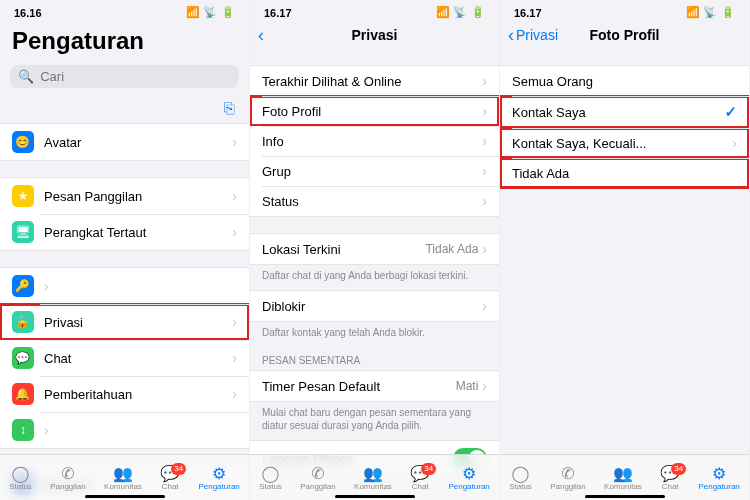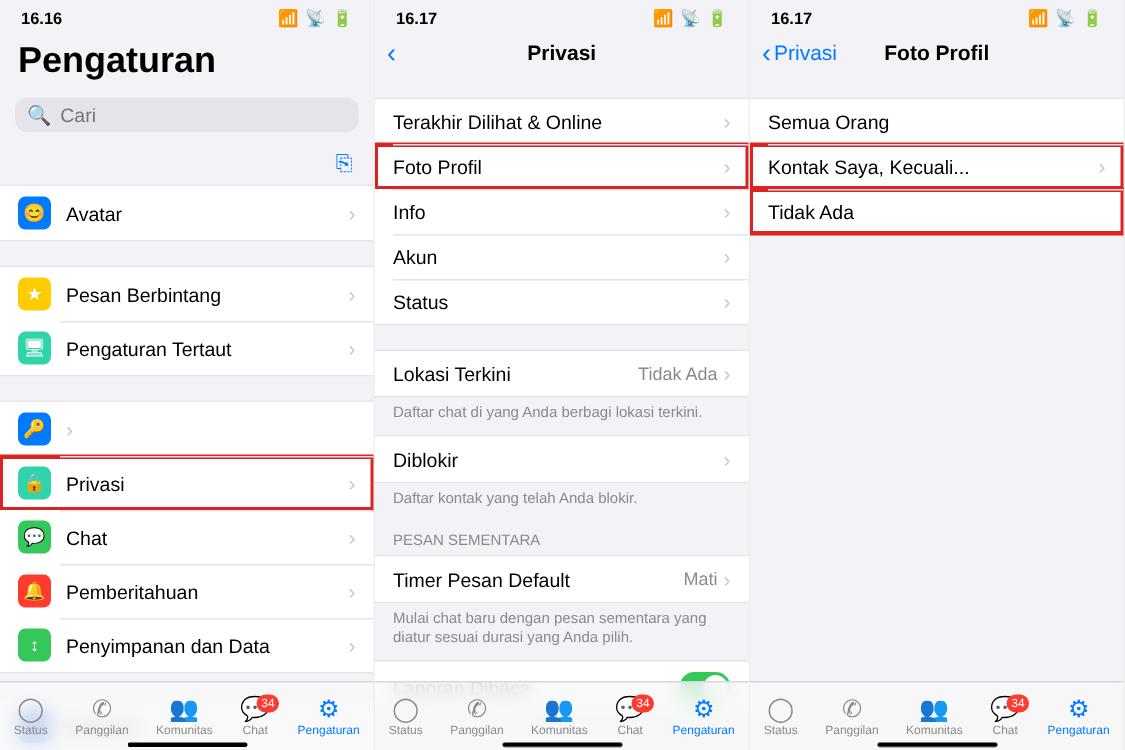--- a/index.html
+++ b/index.html
@@ -74,26 +74,26 @@
       <div class="cell">
         <span class="icon-box bg-blue">😊</span>
         <span class="cell-label">Avatar</span>
         <span class="chev-r">›</span>
       </div>
     </div>
     <div class="group-gap"></div>
     <div class="list">
       <div class="cell">
         <span class="icon-box bg-yellow">★</span>
-        <span class="cell-label">Pesan Berbintang</span>
+        <span class="cell-label">Pesan Panggilan</span>
         <span class="chev-r">›</span>
       </div>
       <div class="cell">
         <span class="icon-box bg-teal">🖥</span>
-        <span class="cell-label">Pengaturan Tertaut</span>
+        <span class="cell-label">Perangkat Tertaut</span>
         <span class="chev-r">›</span>
       </div>
     </div>
     <div class="group-gap"></div>
     <div class="list">
       <div class="cell">
         <span class="icon-box bg-blue">🔑</span>
         <span class="chev-r">›</span>
       </div>
       <div class="cell red-box">
@@ -106,21 +106,20 @@
         <span class="cell-label">Chat</span>
         <span class="chev-r">›</span>
       </div>
       <div class="cell">
         <span class="icon-box bg-red">🔔</span>
         <span class="cell-label">Pemberitahuan</span>
         <span class="chev-r">›</span>
       </div>
       <div class="cell">
         <span class="icon-box bg-green">↕</span>
-        <span class="cell-label">Penyimpanan dan Data</span>
         <span class="chev-r">›</span>
       </div>
     </div>
     <div class="group-gap"></div>
     <div class="list">
       <div class="cell">
         <span class="icon-box bg-darkblue">i</span>
         <span class="cell-label">Bantuan</span>
         <span class="chev-r">›</span>
       </div>
@@ -175,21 +174,21 @@
         </div>
       <div class="cell noicon red-box">
           <span class="cell-label">Foto Profil</span>
           <span class="chev-r">›</span>
         </div>
       <div class="cell noicon">
           <span class="cell-label">Info</span>
           <span class="chev-r">›</span>
         </div>
       <div class="cell noicon">
-          <span class="cell-label">Akun</span>
+          <span class="cell-label">Grup</span>
           <span class="chev-r">›</span>
         </div>
       <div class="cell noicon">
           <span class="cell-label">Status</span>
           <span class="chev-r">›</span>
         </div>
     </div>
     <div class="group-gap"></div>
     <div class="list">
       <div class="cell noicon">
@@ -263,20 +262,24 @@
           <span>Privasi</span>
         </div>
       <div class="nav-title">Foto Profil</div>
     </div>
     <div class="group-gap"></div>
     <div class="list">
       <div class="cell noicon">
           <span class="cell-label">Semua Orang</span>
         </div>
       <div class="cell noicon red-box">
+          <span class="cell-label">Kontak Saya</span>
+          <span class="check">✓</span>
+        </div>
+      <div class="cell noicon red-box">
           <span class="cell-label">Kontak Saya, Kecuali...</span>
           <span class="chev-r">›</span>
         </div>
       <div class="cell noicon red-box">
           <span class="cell-label">Tidak Ada</span>
         </div>
     </div>
 
     <div class="tabbar">
       <div class="tab">

